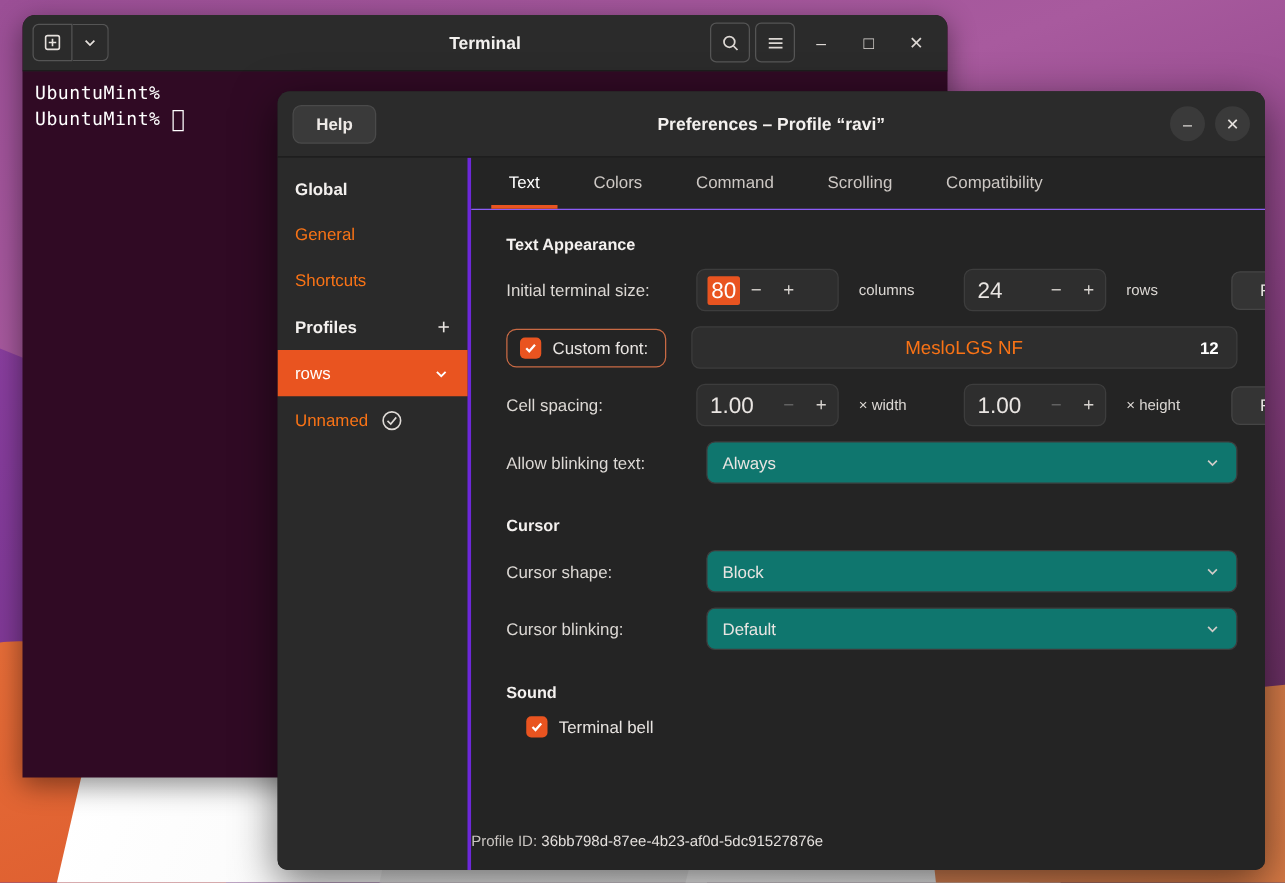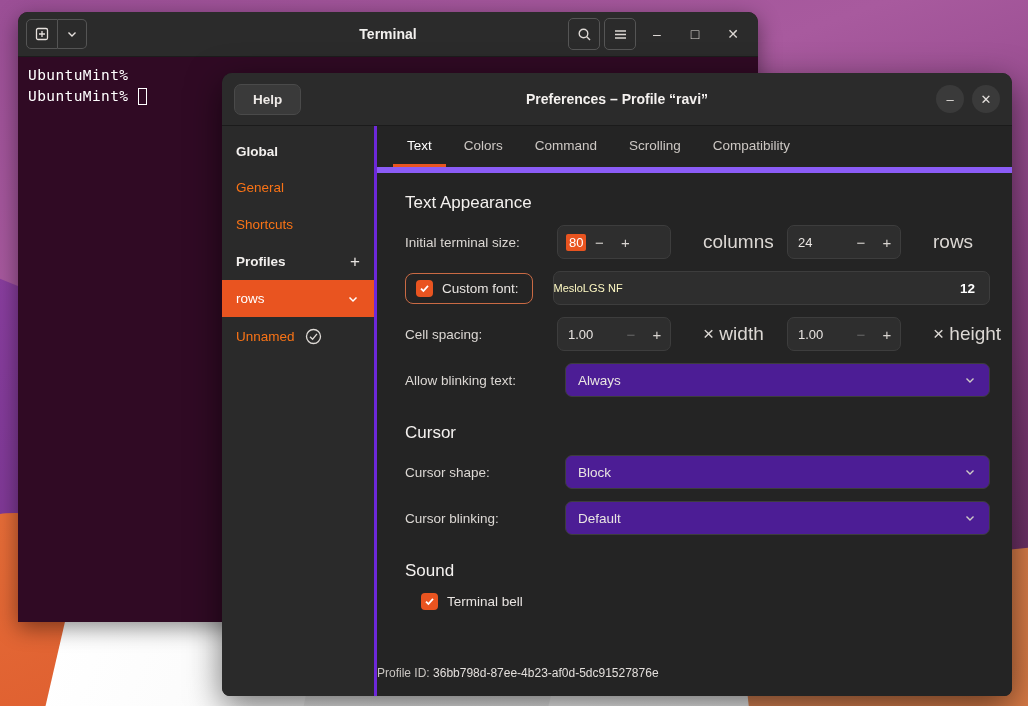--- a/index.html
+++ b/index.html
@@ -241,44 +241,44 @@
   
   #prefs-content {
     flex: 1 1 auto;
     background: #242424;
     display: flex;
     flex-direction: column;
     min-width: 0;
   }
   #tabs-row {
     display: flex;
-    gap: 4px;
+    gap: 15px;
     padding: 0 16px;
-    border-bottom: 6px solid #8b5cf6;
+    border-bottom: 1px solid #8b5cf6;
     flex: 0 0 auto;
   }
   .tab {
     color: #cdc8c4;
     font-size: 13.5px;
     padding: 12px 14px 11px 14px;
     border-bottom: 3px solid transparent;
   }
   .tab.active {
     color: #ffffff;
     border-bottom-color: #e95420;
   }
   #panel {
     flex: 1 1 auto;
     padding: 16px 22px 0 28px;
     overflow: hidden;
   }
   .section-title {
     color: #f4f1ef;
-    font-weight: normal;
-    font-size: 17px;
+    font-weight: bold;
+    font-size: 13px;
     margin: 4px 0 12px 0;
   }
   .section-title.spaced { margin-top: 26px; }
   .form-row {
     display: flex;
     align-items: center;
     margin-bottom: 12px;
     gap: 12px;
   }
   .row-label {
@@ -294,21 +294,21 @@
     background: #2e2e2e;
     border: 1px solid #3d3d3d;
     border-radius: 7px;
     height: 32px;
     width: 112px;
     flex: 0 0 auto;
     overflow: hidden;
   }
   .spin-value {
     color: #e9e5e2;
-    font-size: 13px;
+    font-size: 18px;
     padding-left: 10px;
     flex: 1 1 auto;
   }
   .spin-value.selected {
     background: #e95420;
     color: #ffffff;
     padding: 1px 3px;
     margin-left: 8px;
     flex: 0 0 auto;
     border-radius: 2px;
@@ -316,25 +316,24 @@
   .spin-btn {
     width: 26px;
     text-align: center;
     color: #d8d4d0;
     font-size: 15px;
     line-height: 1;
   }
   .spin-btn.disabled { color: #666; }
   .unit-label {
     color: #dcd8d4;
-    font-size: 19px;
+    font-size: 12px;
     width: 72px;
     flex: 0 0 auto;
     padding-left: 4px;
-    margin-left: 16px;
   }
   .reset-btn {
     margin-left: auto;
     background: #343434;
     border: 1px solid #454545;
     border-radius: 7px;
     color: #e9e5e2;
     font-size: 13.5px;
     padding: 7px 22px;
   }
@@ -363,33 +362,34 @@
     height: 32px;
     display: flex;
     align-items: center;
     padding: 0 14px;
     margin-left: 8px;
     position: relative;
   }
   .font-name {
     position: absolute;
     left: 0; right: 0;
-    color: #fef9c3;
-    font-size: 11px;
+    text-align: center;
+    color: #f97316;
+    font-size: 15px;
   }
   .font-size {
     margin-left: auto;
     color: #ffffff;
     font-size: 13.5px;
     font-weight: bold;
     z-index: 2;
   }
   .combo {
     flex: 1 1 auto;
-    background: #4c1d95;
+    background: #0f766e;
     border: 1px solid #3d3d3d;
     border-radius: 7px;
     height: 32px;
     display: flex;
     align-items: center;
     padding: 0 12px;
     color: #e9e5e2;
     font-size: 13.5px;
     margin-left: 8px;
   }

